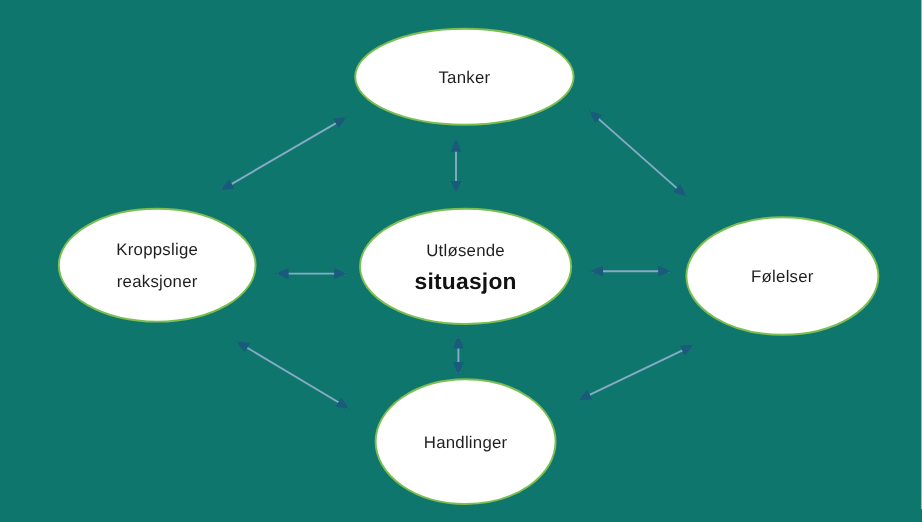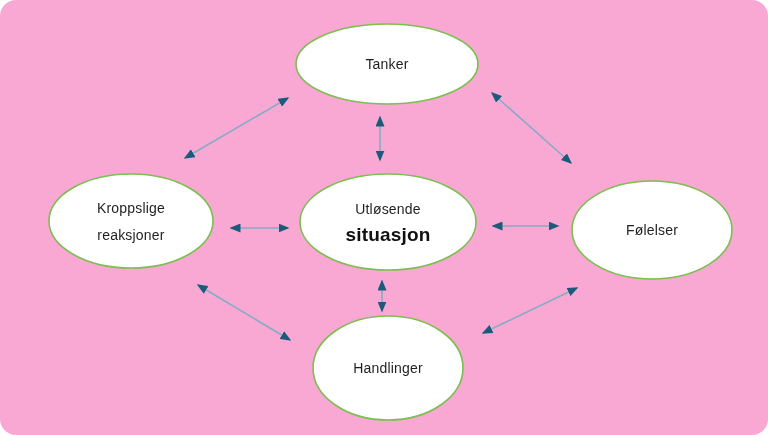--- a/index.html
+++ b/index.html
@@ -5,23 +5,22 @@
   html, body {
     margin: 0;
     padding: 0;
     background: #ffffff;
     font-family: "Liberation Sans", sans-serif;
   }
   .canvas {
     position: relative;
     width: 768px;
     height: 435px;
-    background: #f9a8d4;
+    background: #0f766e;
     overflow: hidden;
-    border-radius: 16px;
   }
   svg { display: block; }
   text {
     fill: #1f1f1f;
     text-anchor: middle;
     font-family: "Liberation Sans", sans-serif;
   }
   .node-line { font-size: 14px; font-weight: 400; letter-spacing: 0.2px; }
   .node-line.bold { font-size: 19px; font-weight: 700; fill: #111111; }
 </style>

